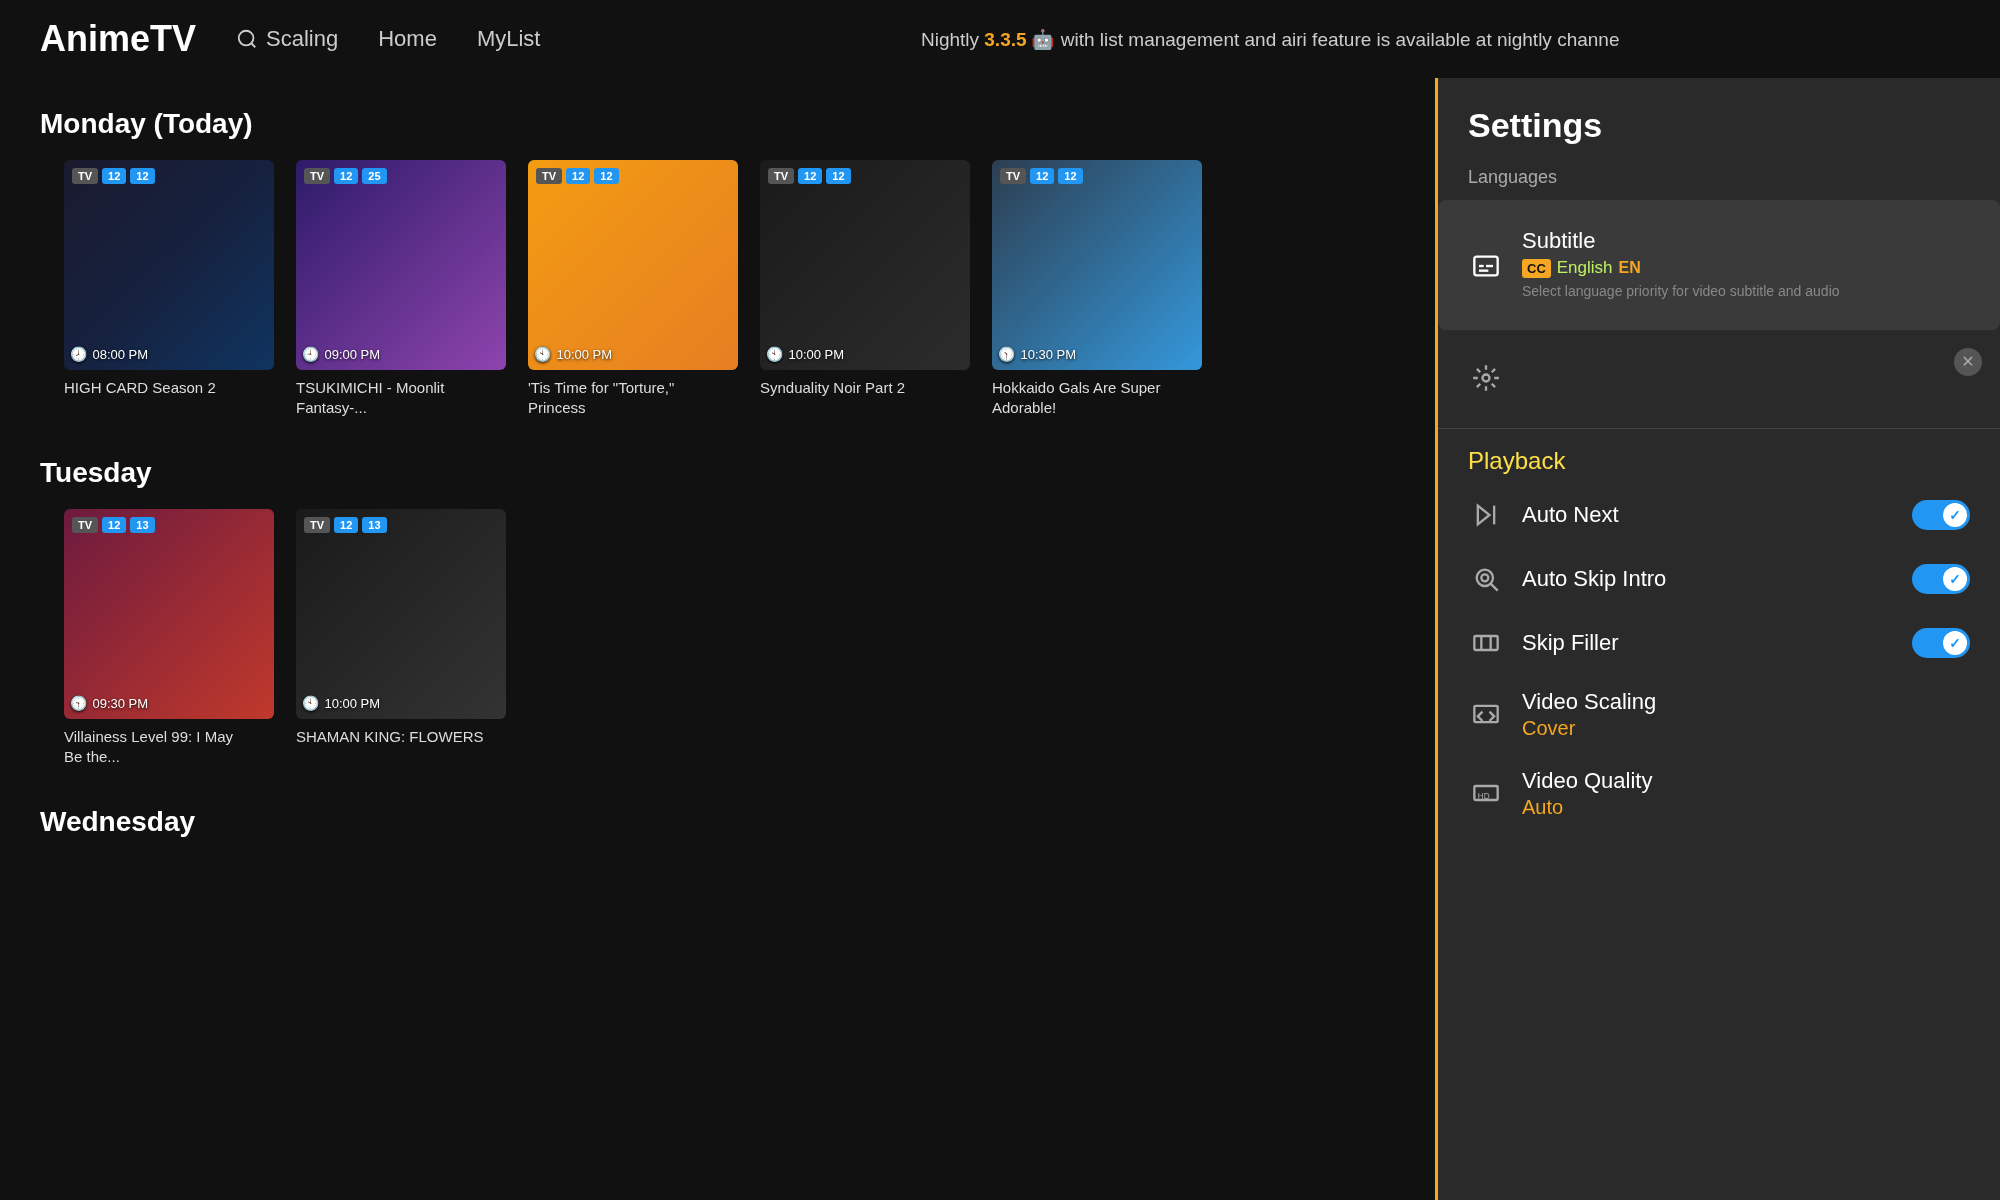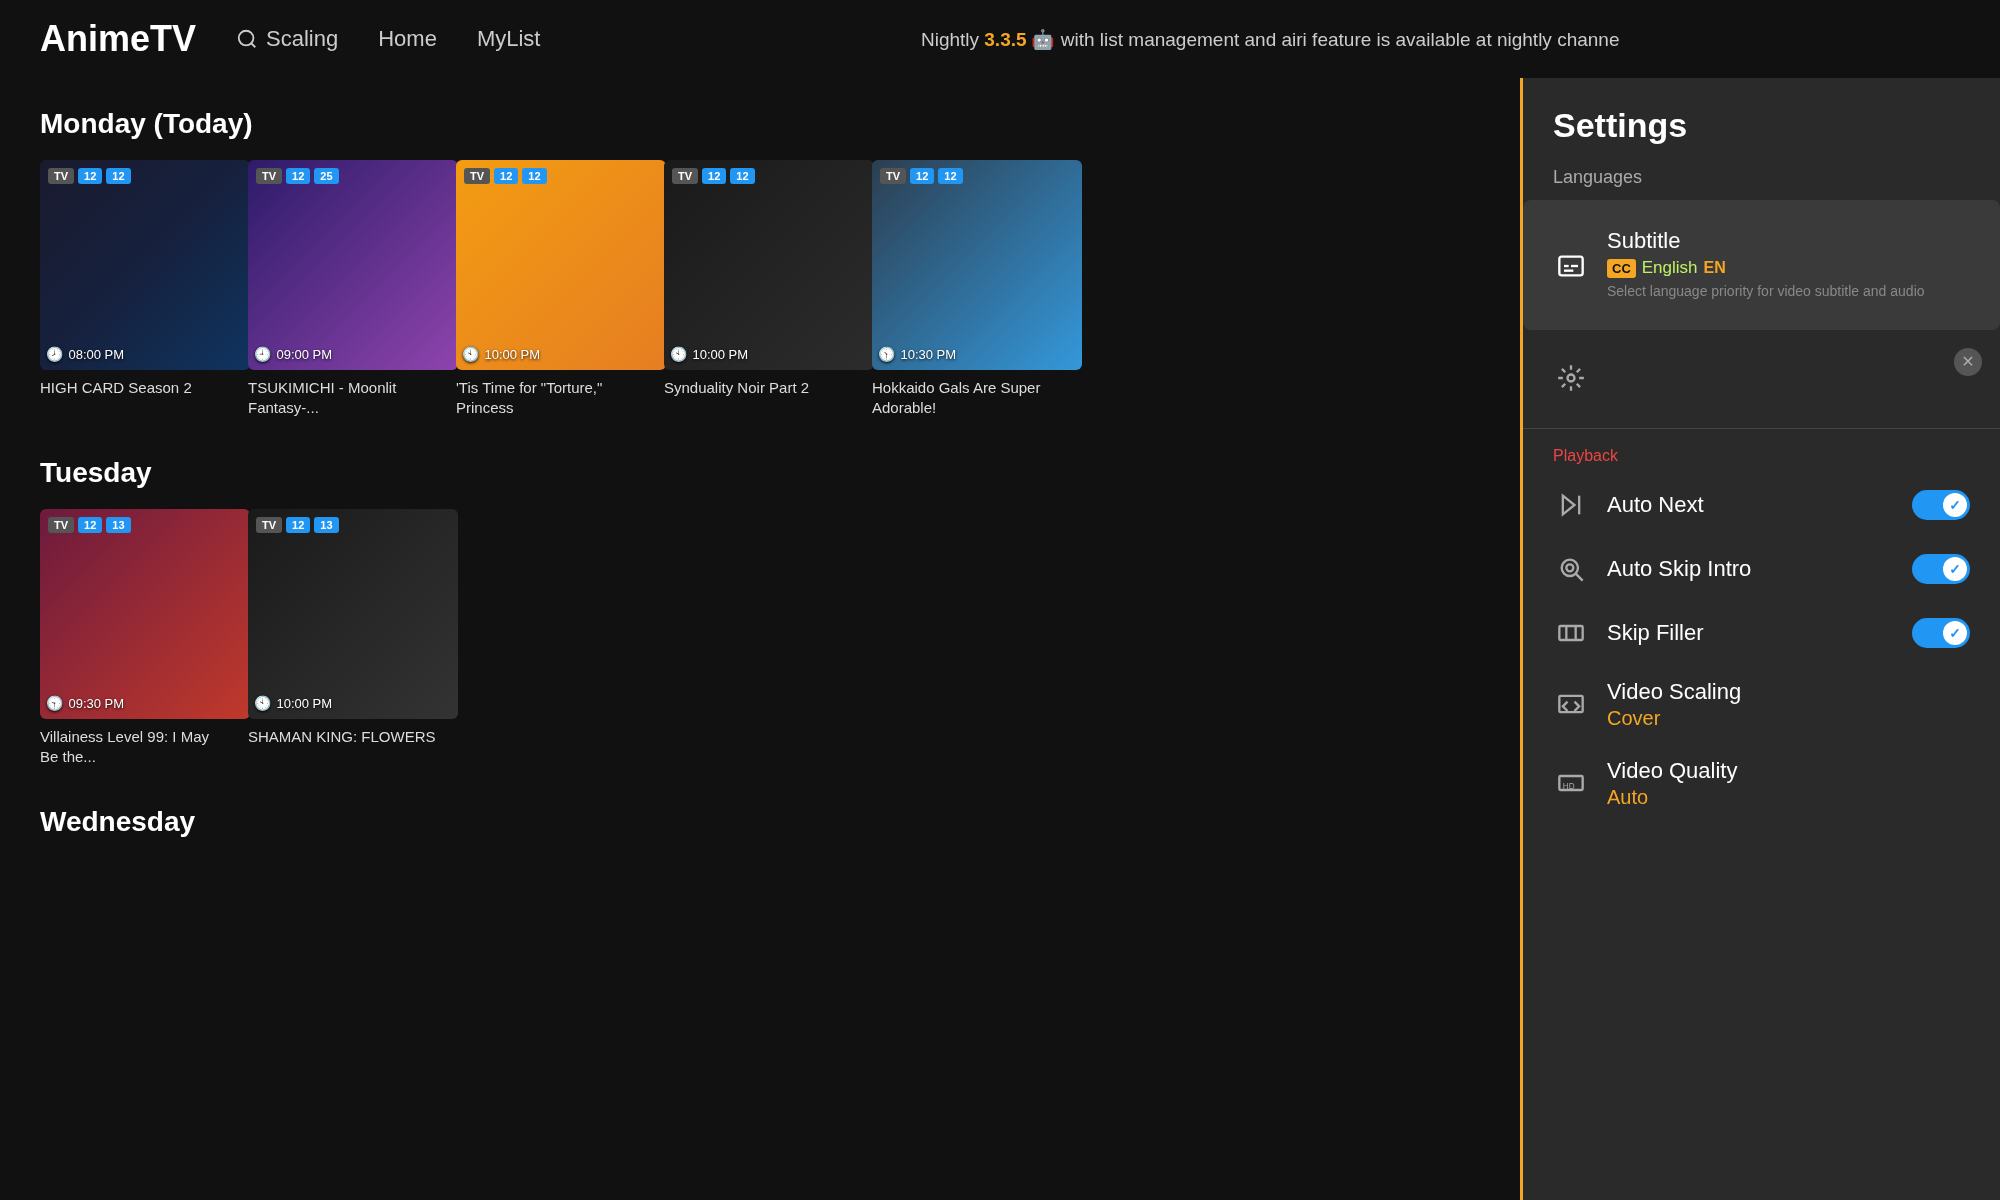--- a/index.html
+++ b/index.html
@@ -76,20 +76,21 @@
       display: flex;
       gap: 18px;
       flex-wrap: nowrap;
     }
 
     .anime-card {
       width: 190px;
       flex-shrink: 0;
       cursor: pointer;
       position: relative;
+      margin-left: 24px;
     }
     .anime-thumb {
       width: 210px;
       height: 210px;
       border-radius: 6px;
       position: relative;
       overflow: hidden;
       background: #333;
       display: flex;
       align-items: center;
@@ -132,21 +133,21 @@
 
     .anime-title {
       font-size: 15px;
       color: #ddd;
       margin-top: 8px;
       line-height: 1.3;
     }
 
     
     .settings-panel {
-      width: 480px;
+      width: 565px;
       background: #2a2a2a;
       border-left: 3px solid #f5a623;
       display: flex;
       flex-direction: column;
       overflow-y: auto;
       flex-shrink: 0;
     }
 
     .settings-title {
       font-size: 34px;
@@ -240,22 +241,22 @@
       cursor: pointer;
     }
 
     .settings-divider {
       height: 1px;
       background: #444;
       margin: 4px 0;
     }
 
     .playback-section-label {
-      font-size: 16px;
-      color: #ef4444;
+      font-size: 24px;
+      color: #fde047;
       padding: 14px 30px 8px 30px;
     }
 
     
     .toggle-row {
       display: flex;
       align-items: center;
       gap: 18px;
       padding: 14px 30px;
       cursor: pointer;

